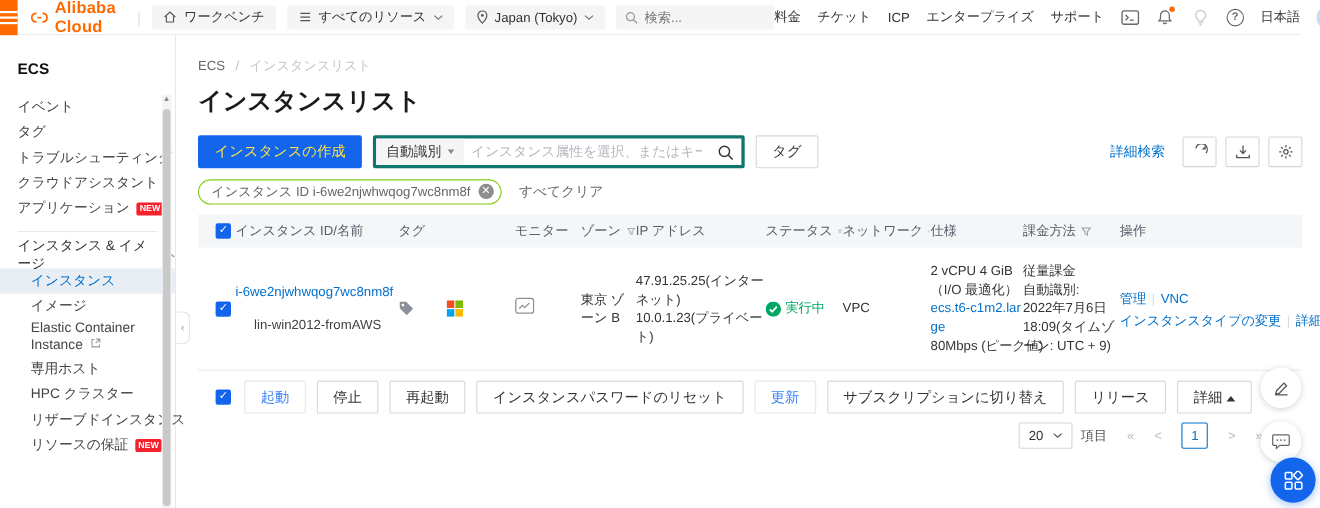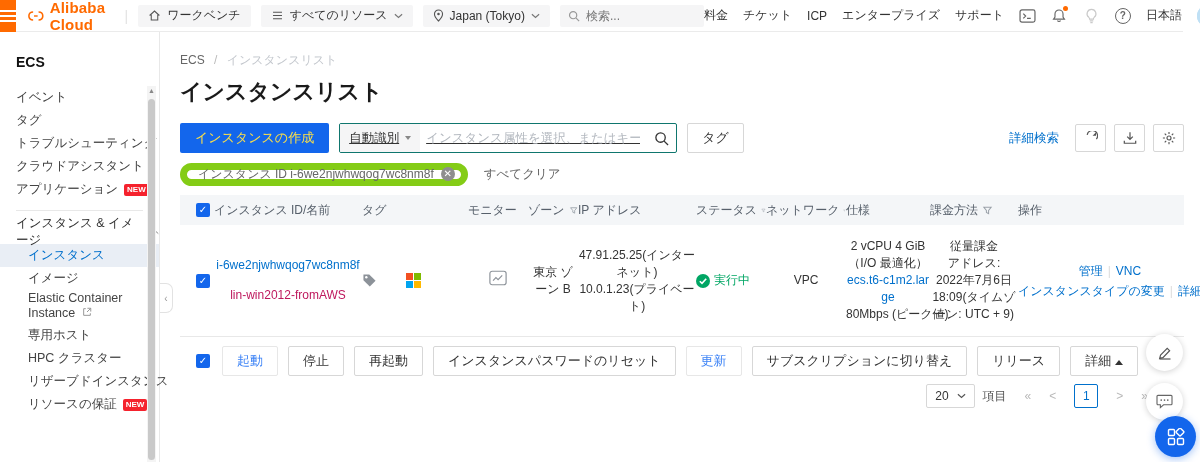--- a/index.html
+++ b/index.html
@@ -57,57 +57,57 @@
   .main{position:absolute;top:32px;left:161px;right:0;bottom:0;background:#fff;
     padding:20px 16px 0 19px;}
   .breadcrumb{font-size:12px;color:#666;}
   .breadcrumb .sep{color:#bbb;margin:0 6px;}
   .breadcrumb .current{color:#c3c7cd;}
   .page-title{font-size:22px;font-weight:bold;color:#1a1a1a;margin-top:8px;}
 
   .toolbar{display:flex;align-items:center;margin-top:16px;height:30px;gap:10px;}
   .btn-primary{background:var(--primary_blue,#1366ec);color:#fde047;border:none;border-radius:2px;
     font-size:13px;height:30px;padding:0 15px;cursor:pointer;font-family:inherit;}
-  .searchbox{display:flex;align-items:center;border:1px solid #0f766e;border-radius:2px;
-    height:30px;width:338px;background:#fff;overflow:hidden;text-decoration:underline;}
+  .searchbox{display:flex;align-items:center;border:3px solid #0f766e;border-radius:2px;
+    height:30px;width:338px;background:#fff;overflow:hidden;}
   .autodetect{display:flex;align-items:center;gap:6px;background:#f5f5f6;height:100%;
     padding:0 9px;font-size:12.5px;color:#333;cursor:pointer;flex:0 0 auto;}
   .searchbox input{flex:1;border:none;outline:none;font-size:12.5px;padding:0 6px;min-width:0;
     font-family:inherit;color:#333;}
   .searchbox input::placeholder{color:#b3b8bf;}
   .search-btn{flex:0 0 30px;height:100%;display:flex;align-items:center;justify-content:center;cursor:pointer;}
   .btn{background:#fff;border:1px solid #d7d7d7;border-radius:2px;font-size:13px;height:30px;
     padding:0 14px;color:#333;cursor:pointer;font-family:inherit;white-space:nowrap;}
   .btn.disabled{color:#3b82f6;border-color:#e7e7e7;cursor:default;}
   .toolbar-right{margin-left:auto;display:flex;align-items:center;gap:8px;}
   .adv-link{color:var(--link_blue,#0070cc);font-size:12.5px;text-decoration:none;margin-right:8px;cursor:pointer;}
   .iconbtn{width:31px;height:28px;border:1px solid #d7d7d7;border-radius:2px;background:#fff;
     display:inline-flex;align-items:center;justify-content:center;cursor:pointer;}
 
   .filterbar{display:flex;align-items:center;gap:16px;margin-top:9px;height:24px;}
-  .pill{display:inline-flex;align-items:center;gap:7px;border:7px solid #84cc16;border-radius:12px;
+  .pill{display:inline-flex;align-items:center;gap:7px;border:1px solid #84cc16;border-radius:12px;
     height:23px;padding:0 6px 0 11px;font-size:12px;color:#666;}
   .pill-close{width:14px;height:14px;border-radius:50%;background:#8e8e8e;color:#fff;font-size:10px;
     display:inline-flex;align-items:center;justify-content:center;cursor:pointer;line-height:1;}
   .clear-all{font-size:12.5px;color:#666;cursor:pointer;}
 
   
-  .tablewrap{margin-top:9px;text-align:center;}
+  .tablewrap{margin-top:9px;}
   .tr{display:grid;grid-template-columns:34px 148px 106px 60px 50px 118px 70px 80px 84px 88px 1fr;}
   .thead{background:#f4f6f8;height:30px;align-items:center;font-size:12px;color:#57606b;}
   .th{display:flex;align-items:center;gap:4px;white-space:nowrap;overflow:visible;}
   .c-check{padding-left:16px;display:flex;align-items:center;}
   .cbx{width:14px;height:14px;background:var(--primary_blue,#1366ec);border-radius:2px;
     display:inline-flex;align-items:center;justify-content:center;cursor:pointer;flex:0 0 auto;}
   .cbx::after{content:"✓";color:#fff;font-size:10px;font-weight:bold;line-height:1;}
   .tbody{min-height:112px;border-bottom:1px solid #e8e8e8;align-items:center;font-size:12px;color:#333;
     padding:10px 0;}
   .cell{line-height:17px;}
   .id-link{color:var(--link_blue,#0070cc);text-decoration:none;cursor:pointer;display:block;}
-  .iname{margin-top:13px;color:#be185d;}
+  .iname{margin-top:13px;color:#404040;margin-left:17px;}
   .c-icons{display:flex;align-items:center;gap:29px;}
   .link{color:var(--link_blue,#0070cc);text-decoration:none;cursor:pointer;}
   .status{display:flex;align-items:center;gap:4px;color:var(--status_green,#00a664);white-space:nowrap;}
   .spec-bw{white-space:nowrap;}
   .act-sep{color:#dcdcdc;margin:0 5px;}
   .c-act{white-space:nowrap;line-height:20px;}
   .tri-up{width:0;height:0;border-left:4px solid transparent;border-right:4px solid transparent;
     border-bottom:5px solid #333;display:inline-block;margin-left:4px;}
   .caret-sm{width:0;height:0;border-left:3.5px solid transparent;border-right:3.5px solid transparent;
     border-top:4px solid #888;display:inline-block;}
@@ -429,21 +429,21 @@
       </div>
       <div class="cell">VPC</div>
       <div class="cell">
         <div>2 vCPU 4 GiB</div>
         <div>（I/O 最適化）</div>
         <a class="link" style="word-break:break-all;display:block;">ecs.t6-c1m2.large</a>
         <div class="spec-bw">80Mbps (ピーク値)</div>
       </div>
       <div class="cell">
         <div>従量課金</div>
-        <div>アドレス:</div>
+        <div>自動識別:</div>
         <div>2022年7月6日 18:09(タイムゾーン: UTC + 9)</div>
       </div>
       <div class="cell c-act">
         <div>
           <a class="link">管理</a><span class="act-sep">|</span><a class="link">VNC</a>
         </div>
         <div>
           <a class="link">インスタンスタイプの変更</a><span class="act-sep">|</span><a class="link">詳細</a>
           
         </div>

